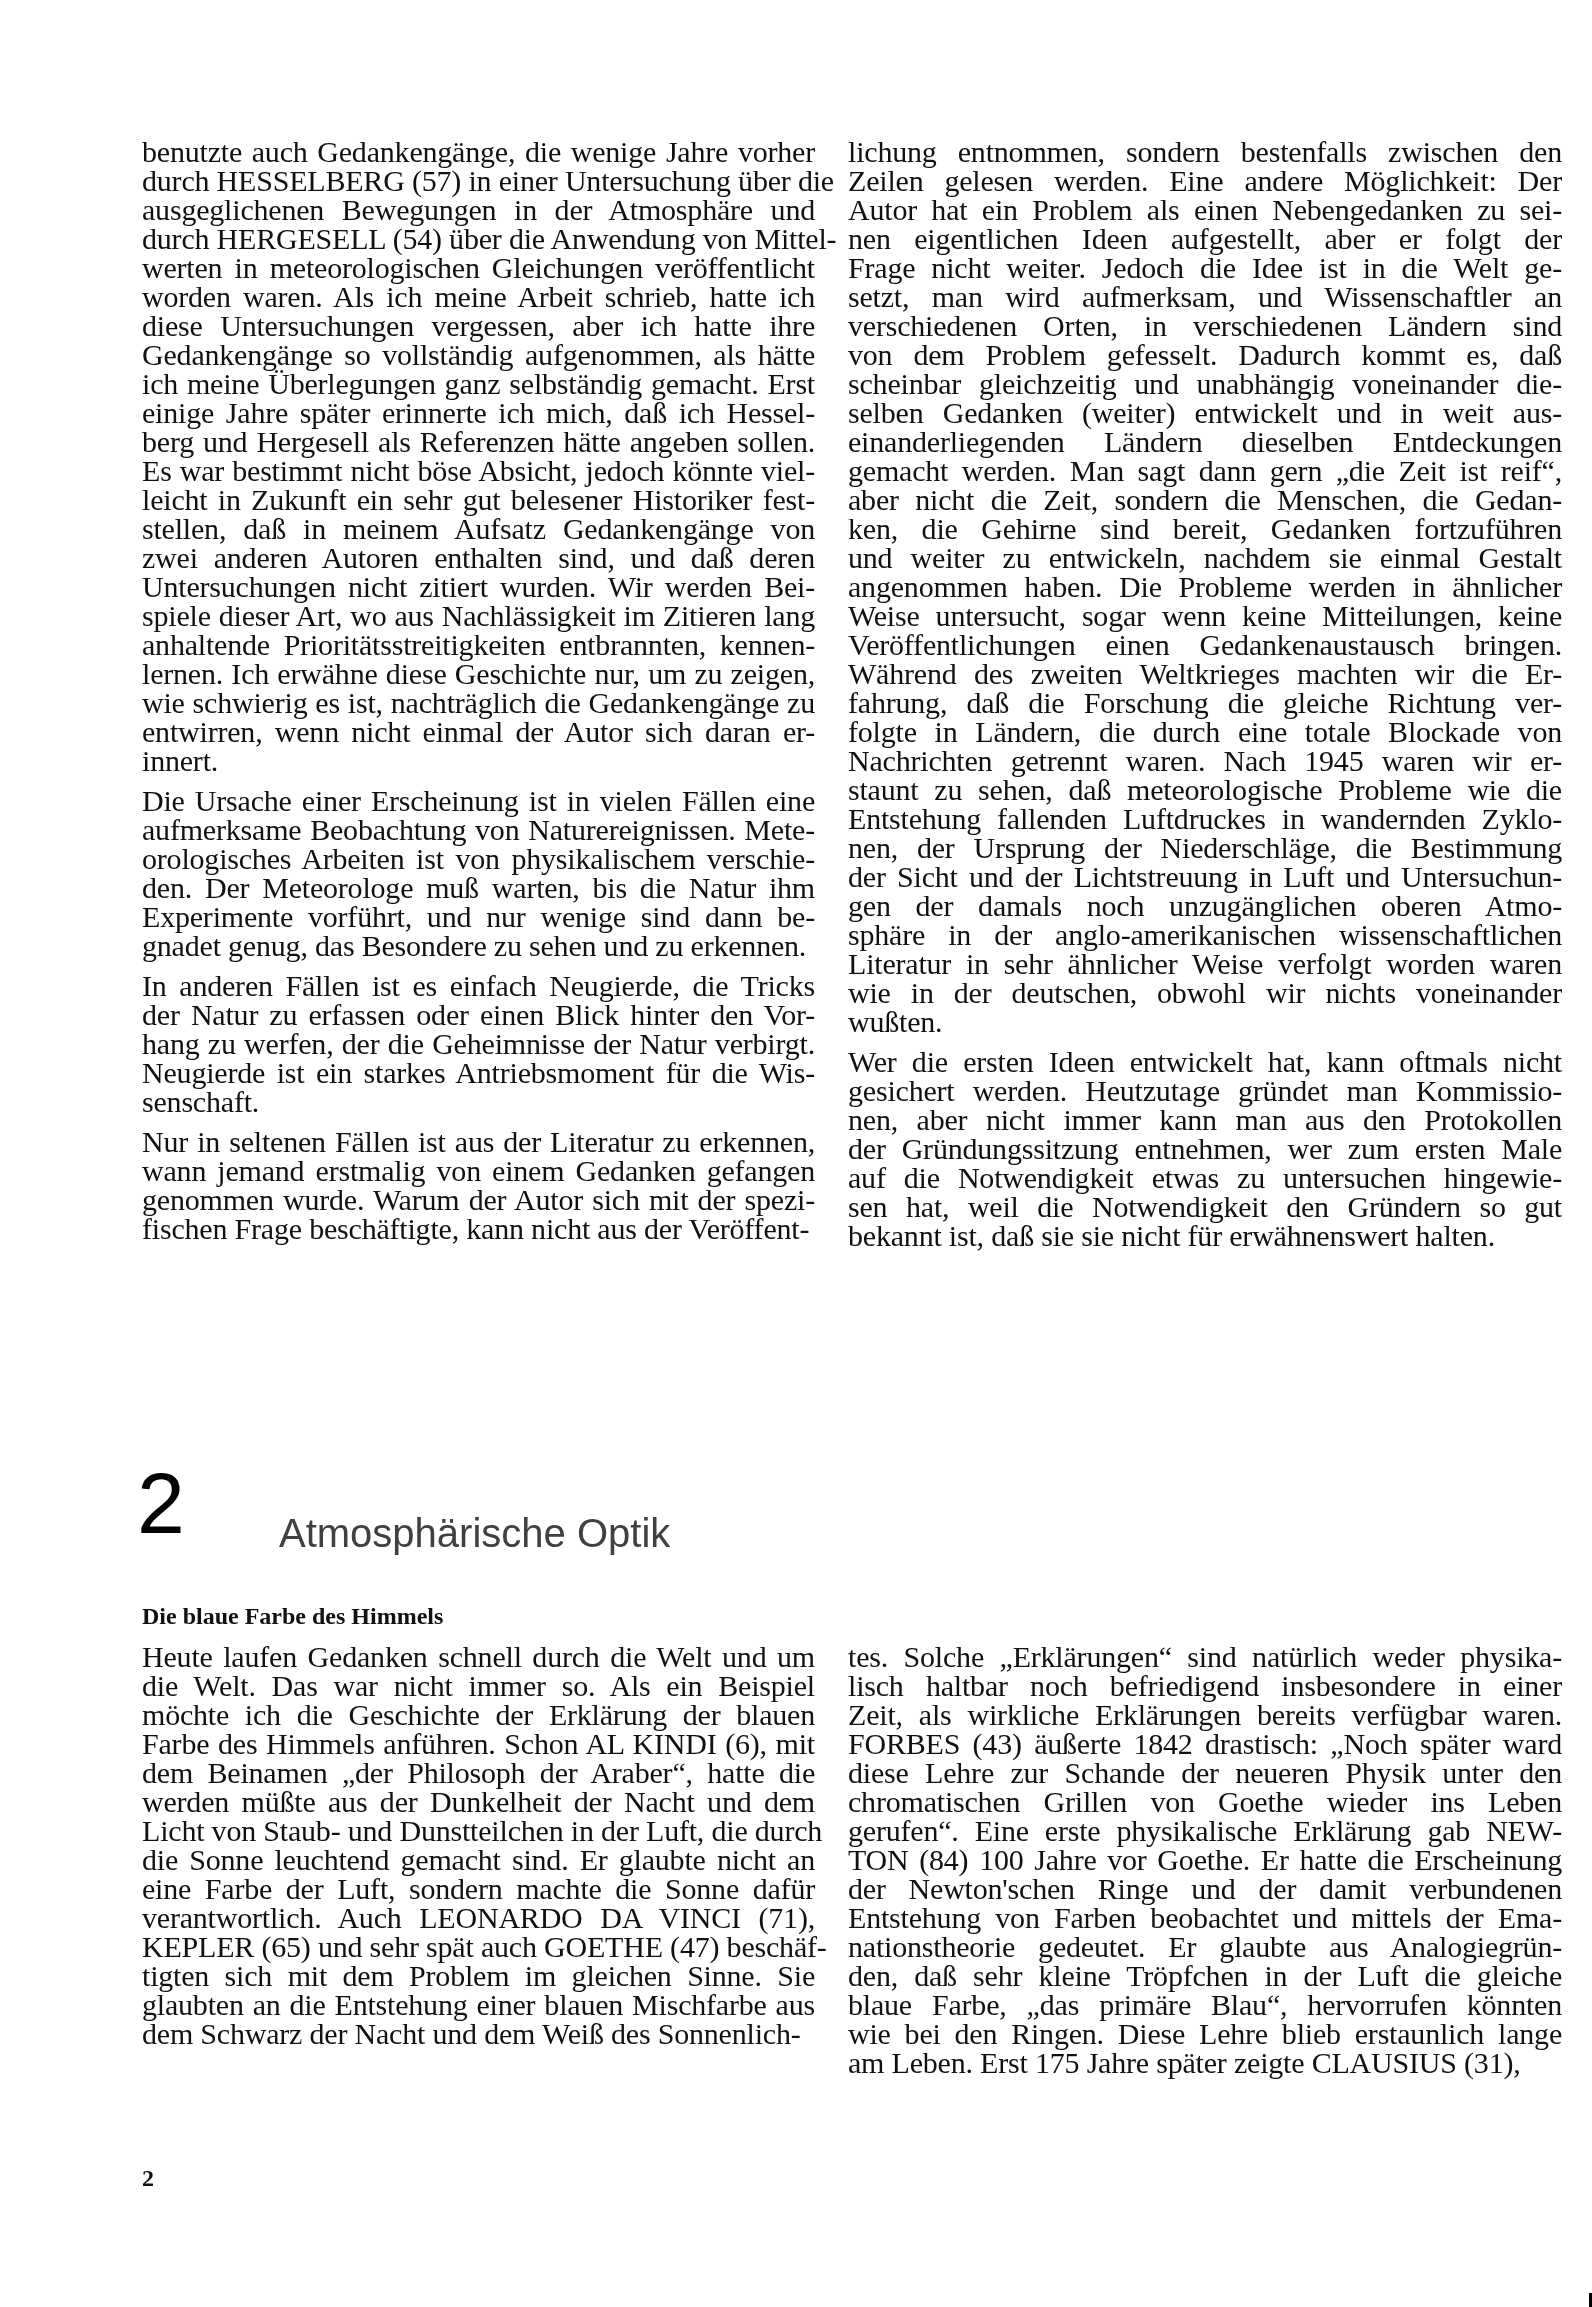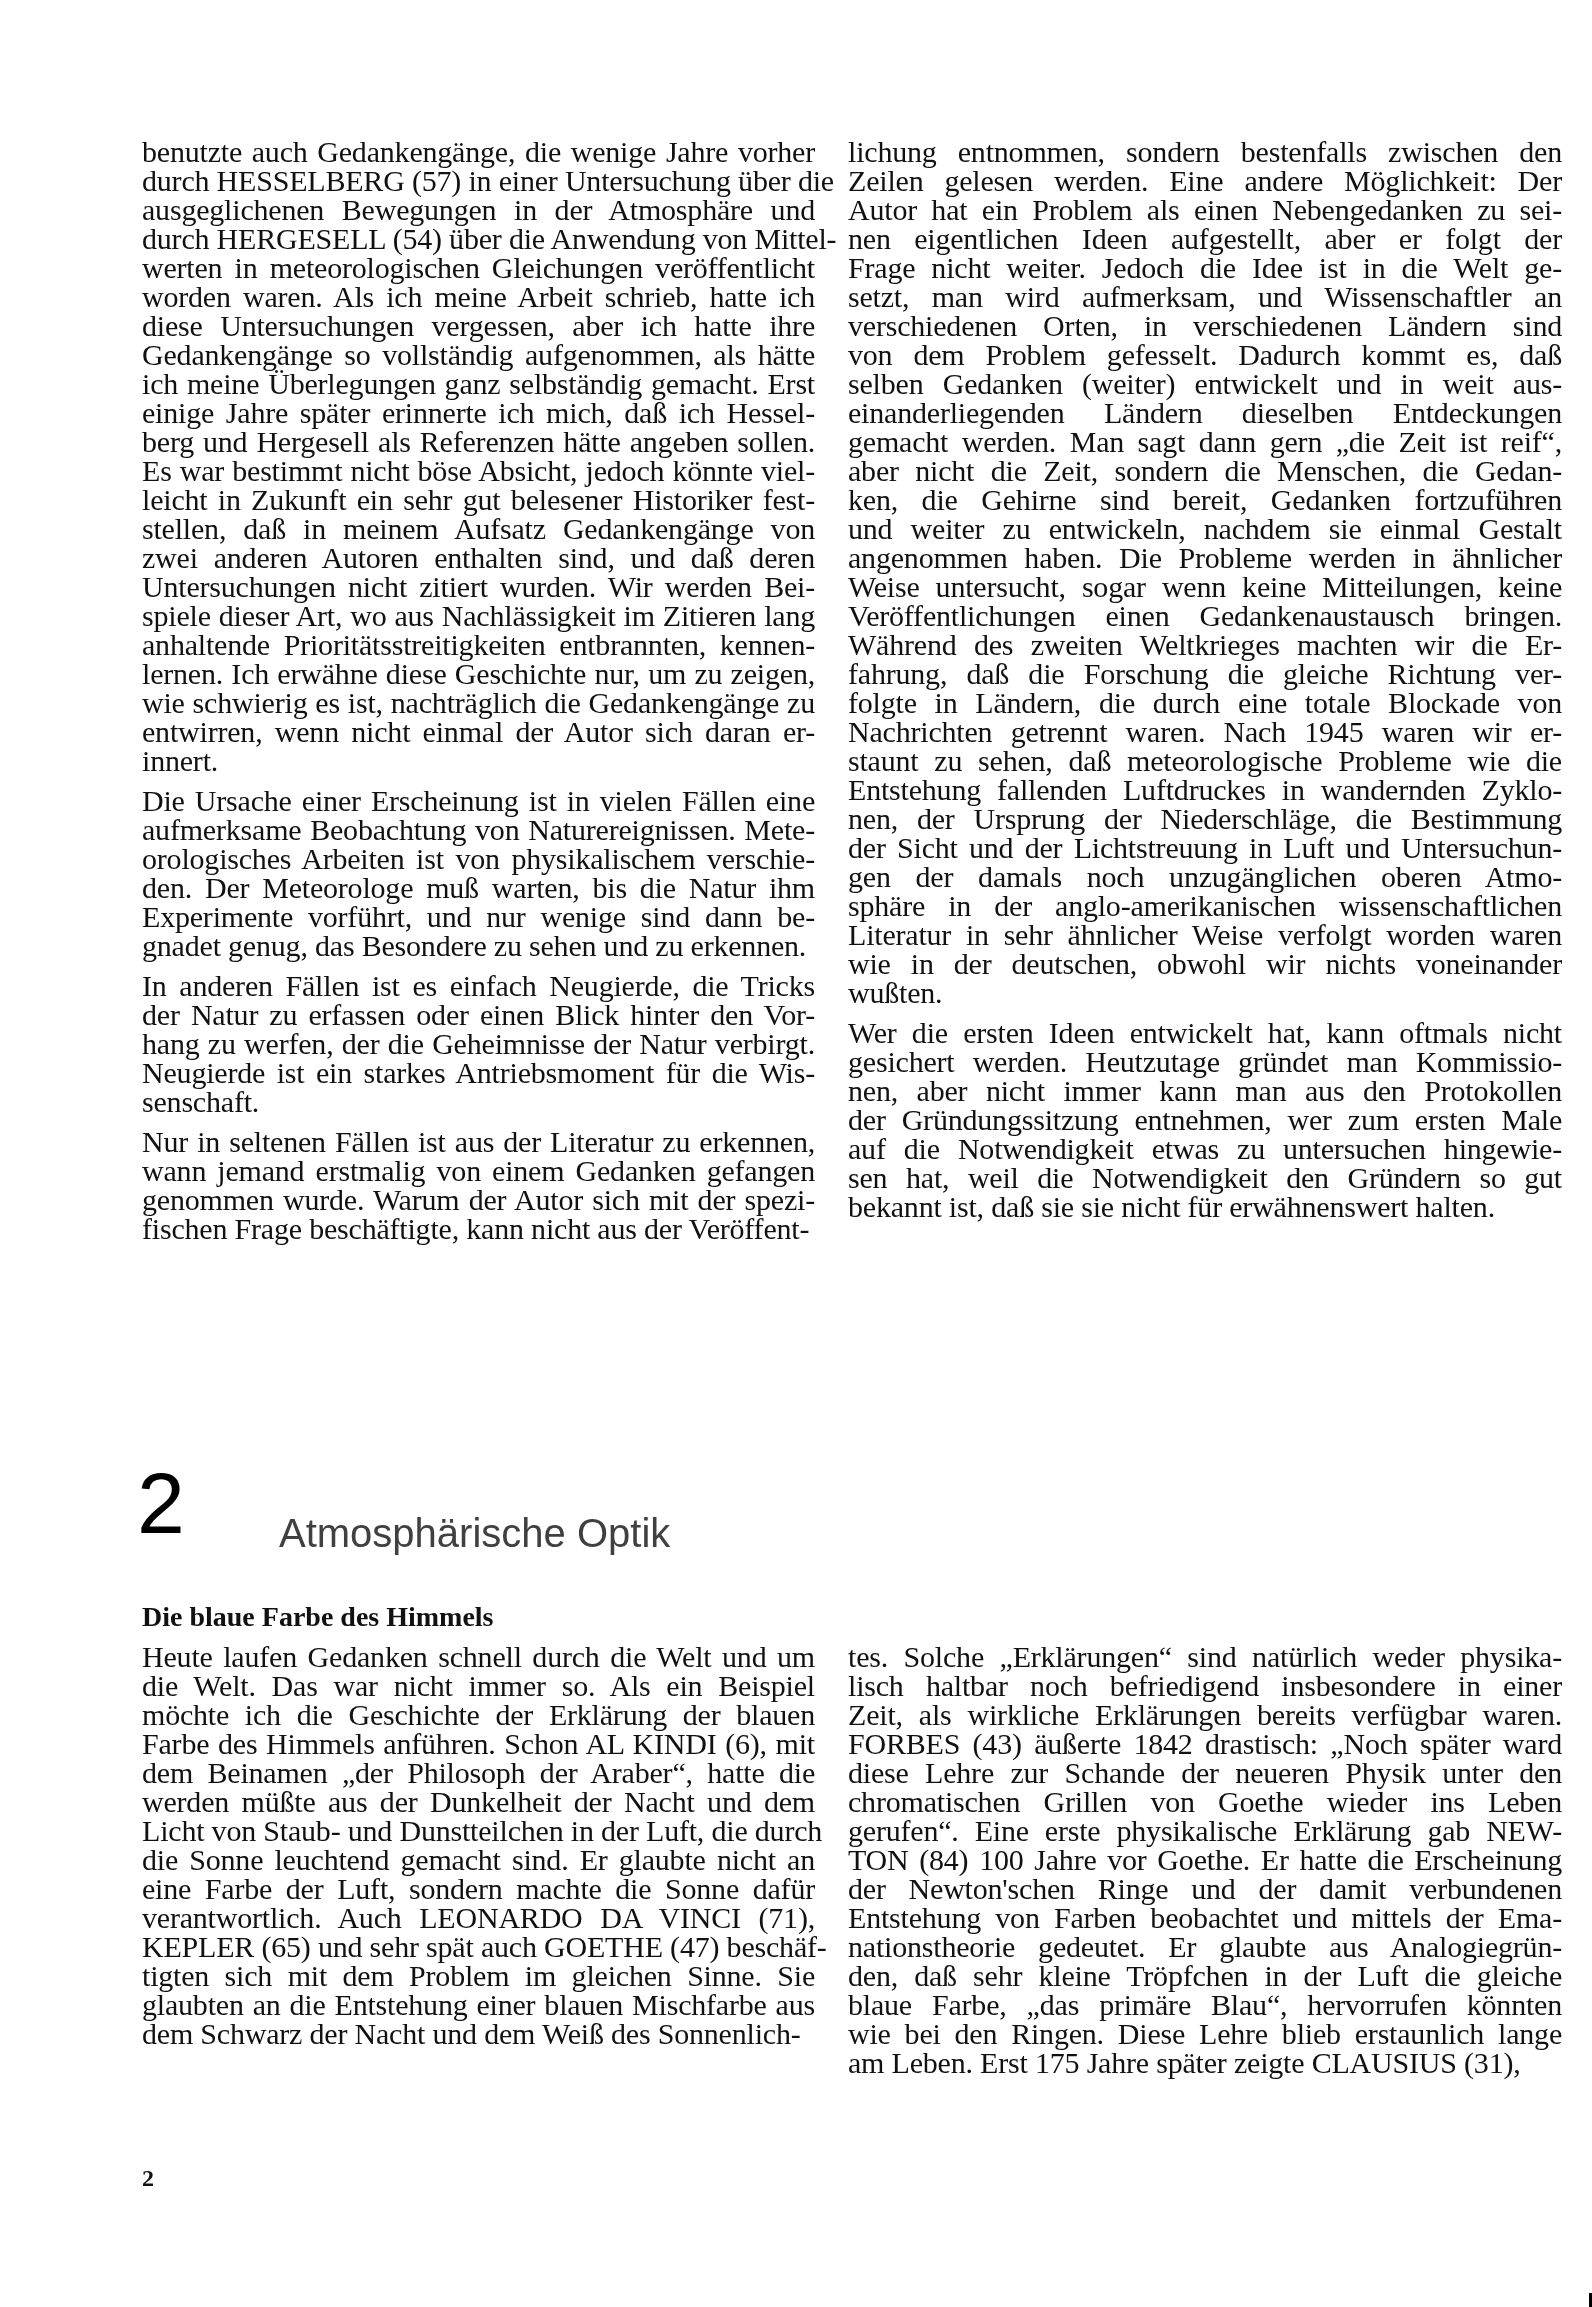--- a/index.html
+++ b/index.html
@@ -22,21 +22,21 @@
     font-size: 86px; line-height: 80px; font-weight: normal; color: #000;
   }
   #chapter-title {
     position: absolute; left: 279px; top: 1509px;
     font-family: "Liberation Sans", "DejaVu Sans", sans-serif;
     font-size: 40px; line-height: 48px; color: #404040;
   }
   #section-heading {
     position: absolute; left: 142px; top: 1602px;
     font-family: "Liberation Serif", "DejaVu Serif", serif;
-    font-size: 28px; line-height: 29px; font-weight: bold;
+    font-size: 24px; line-height: 29px; font-weight: bold;
   }
   #col-bottom-left { left: 142px; top: 1642px; width: 673px; }
   #col-bottom-right { left: 848px; top: 1642px; width: 714px; }
   #page-number {
     position: absolute; left: 142px; top: 2164px;
     font-family: "Liberation Serif", "DejaVu Serif", serif;
     font-size: 24px; font-weight: bold; line-height: 29px;
   }
   #edge-mark {
     position: absolute; left: 1589px; top: 2293px; width: 3.2px; height: 14.3px; background: #000;
@@ -97,20 +97,21 @@
 <div class="col" id="col-top-right">
     <p>
       <span class="line">lichung entnommen, sondern bestenfalls zwischen den</span>
       <span class="line">Zeilen gelesen werden. Eine andere Möglichkeit: Der</span>
       <span class="line">Autor hat ein Problem als einen Nebengedanken zu sei-</span>
       <span class="line">nen eigentlichen Ideen aufgestellt, aber er folgt der</span>
       <span class="line">Frage nicht weiter. Jedoch die Idee ist in die Welt ge-</span>
       <span class="line">setzt, man wird aufmerksam, und Wissenschaftler an</span>
       <span class="line">verschiedenen Orten, in verschiedenen Ländern sind</span>
       <span class="line">von dem Problem gefesselt. Dadurch kommt es, daß</span>
+      <span class="line">scheinbar gleichzeitig und unabhängig voneinander die-</span>
       <span class="line">selben Gedanken (weiter) entwickelt und in weit aus-</span>
       <span class="line">einanderliegenden Ländern dieselben Entdeckungen</span>
       <span class="line">gemacht werden. Man sagt dann gern „die Zeit ist reif“,</span>
       <span class="line">aber nicht die Zeit, sondern die Menschen, die Gedan-</span>
       <span class="line">ken, die Gehirne sind bereit, Gedanken fortzuführen</span>
       <span class="line">und weiter zu entwickeln, nachdem sie einmal Gestalt</span>
       <span class="line">angenommen haben. Die Probleme werden in ähnlicher</span>
       <span class="line">Weise untersucht, sogar wenn keine Mitteilungen, keine</span>
       <span class="line">Veröffentlichungen einen Gedankenaustausch bringen.</span>
       <span class="line">Während des zweiten Weltkrieges machten wir die Er-</span>

